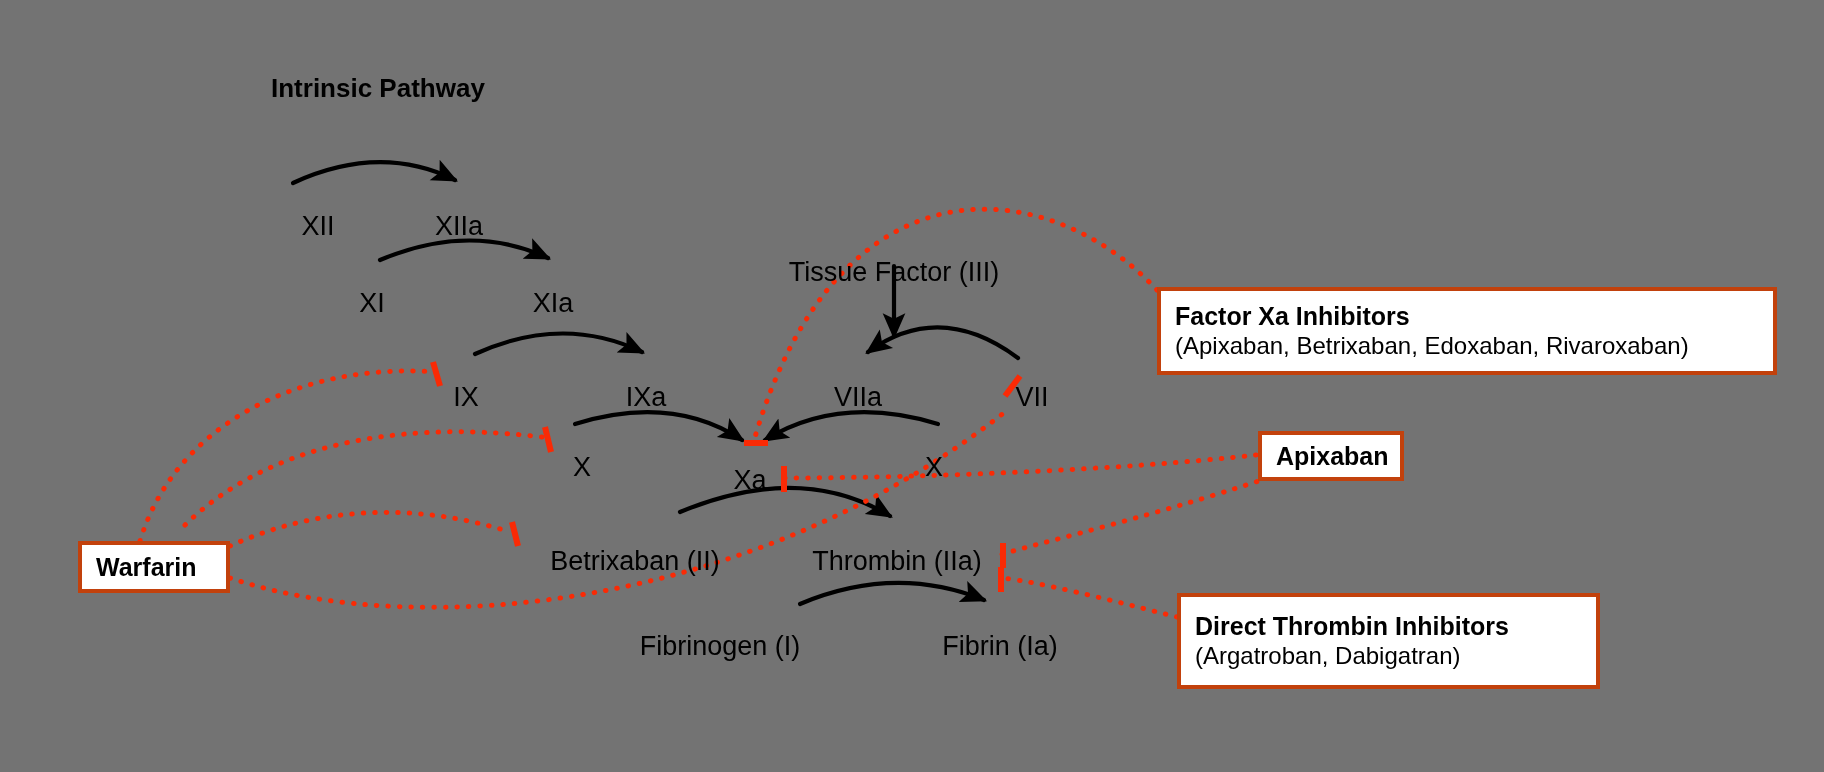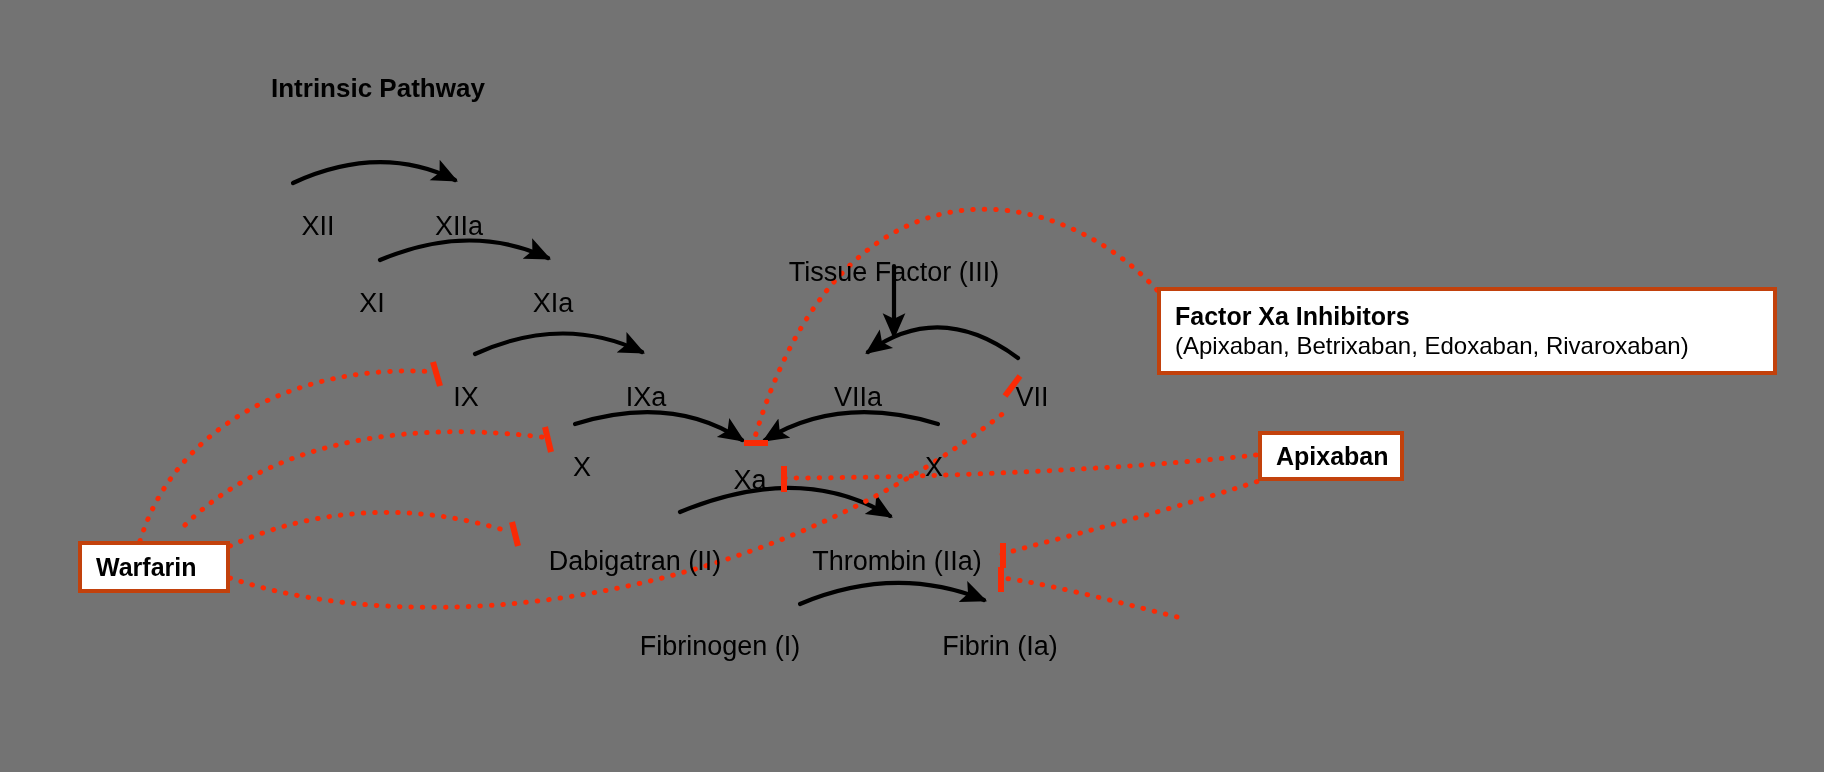--- a/index.html
+++ b/index.html
@@ -132,32 +132,36 @@
   <div class="node-label" style="left:372px; top:290px;">XI</div>
   <div class="node-label" style="left:553px; top:290px;">XIa</div>
   <div class="node-label" style="left:466px; top:384px;">IX</div>
   <div class="node-label" style="left:646px; top:384px;">IXa</div>
   <div class="node-label" style="left:582px; top:454px;">X</div>
   <div class="node-label" style="left:750px; top:467px;">Xa</div>
   <div class="node-label" style="left:858px; top:384px;">VIIa</div>
   <div class="node-label" style="left:1032px; top:384px;">VII</div>
   <div class="node-label" style="left:934px; top:454px;">X</div>
   <div class="node-label" style="left:894px; top:239px;margin-top:20px;">Tissue Factor (III)</div>
-  <div class="node-label" style="left:635px; top:548px;">Dabigatran (II)</div>
+  <div class="node-label" style="left:635px; top:548px;">Betrixaban (II)</div>
   <div class="node-label" style="left:897px; top:548px;">Thrombin (IIa)</div>
   <div class="node-label" style="left:720px; top:633px;">Fibrinogen (I)</div>
   <div class="node-label" style="left:1000px; top:633px;">Fibrin (Ia)</div>
 
   <div class="drug-box single" style="left:78px; top:541px; width:152px; height:52px;">
     <div class="drug-title">Warfarin</div>
   </div>
 
   <div class="drug-box single" style="left:1258px; top:431px; width:146px; height:50px;">
     <div class="drug-title">Apixaban</div>
   </div>
 
   <div class="drug-box" style="left:1157px; top:287px; width:620px; height:88px;">
     <div class="drug-title">Factor Xa Inhibitors</div>
     <div class="drug-sub">(Apixaban, Betrixaban, Edoxaban, Rivaroxaban)</div>
   </div>
 
+  <div class="drug-box" style="left:1177px; top:593px; width:423px; height:96px;">
+    <div class="drug-title">Direct Thrombin Inhibitors</div>
+    <div class="drug-sub">(Argatroban, Dabigatran)</div>
+  </div>
 
 </div>
 
 </body></html>

